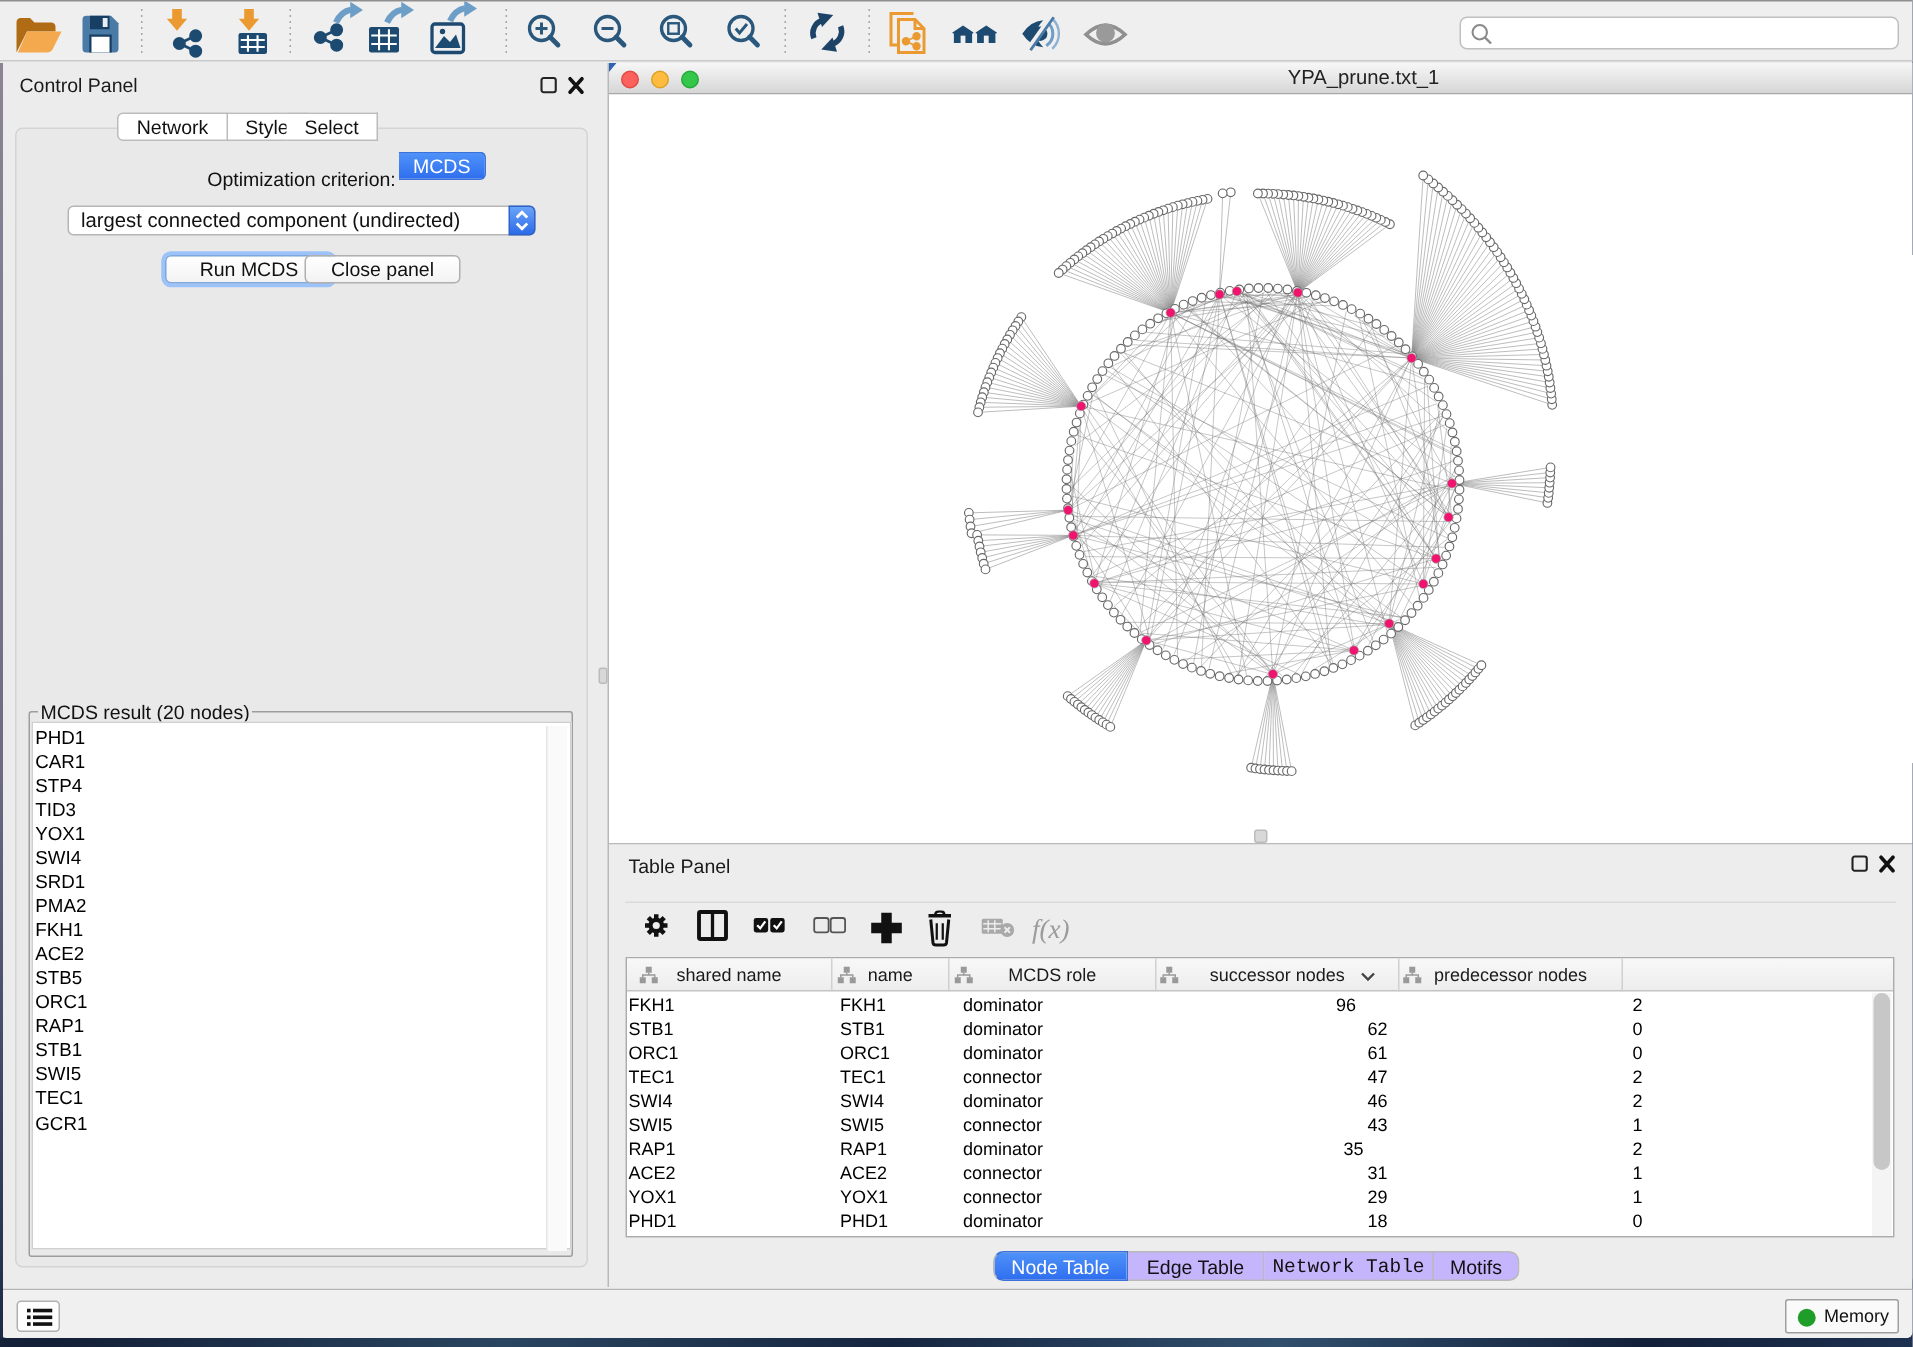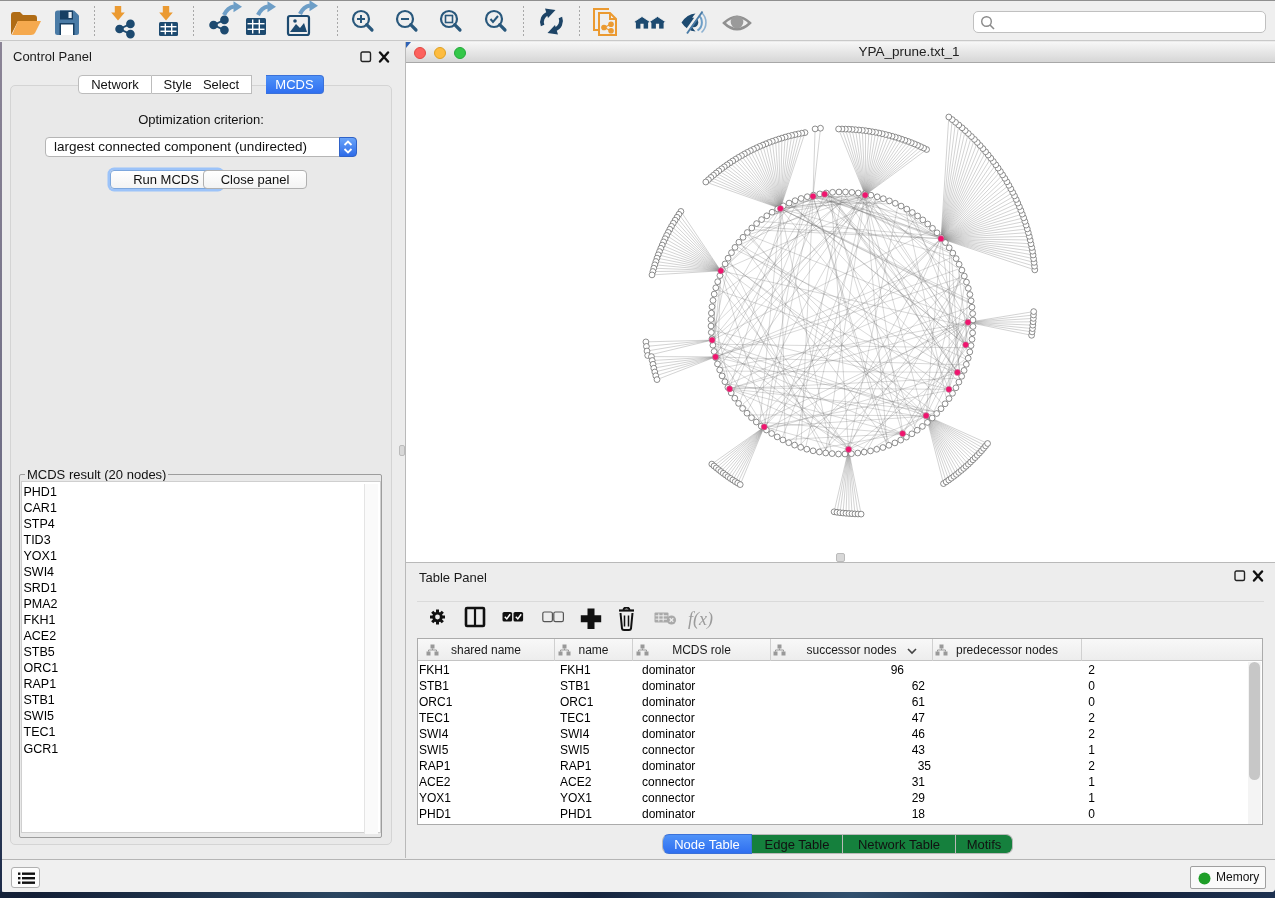--- a/index.html
+++ b/index.html
@@ -44,21 +44,21 @@
 #tpanel{left:406px;top:562px;width:869px;height:296px;background:#ededed;border-top:1px solid #b9b9b9;border-radius:0 0 6px 6px}
 #ttoolbar{left:11px;top:38px;width:847px;height:33px;border-top:1px solid #dadada}
 #tablebox{left:11px;top:75px;width:846px;height:187px;background:#fff;border:1px solid #ababab}
 #thead{left:0;top:0;width:844px;height:22px;background:linear-gradient(#f8f8f8,#ededed);border-bottom:1px solid #c4c4c4}
 .hcell{position:absolute;top:0;height:22px;border-right:1px solid #d0d0d0;font-size:12px;color:#1a1a1a;text-align:center;line-height:22px}
 .trow{position:absolute;left:0;width:830px;height:16px;font-size:12px;color:#000}
 .tc{position:absolute;top:1px}
 .num{text-align:right}
 #tsb{right:1px;top:23px;width:13px;height:162px;background:#f4f4f4}
 #tsbthumb{left:1px;top:0px;width:11px;height:118px;background:#c7c7c7;border-radius:6px}
-.btab{position:absolute;top:271px;height:20px;background:#15803d;border:1px solid #b9b9b9;border-left:none;
+.btab{position:absolute;top:271px;height:20px;background:#c4b5fd;border:1px solid #b9b9b9;border-left:none;
   font-size:13px;color:#111;text-align:center;line-height:19px}
 .btabsel{background:linear-gradient(#4f92f8,#2f6ff0);color:#fff;border-color:#3b71d8}
 #statusbar{left:2px;top:859px;width:1273px;height:33px;background:#f0f0f0;border-top:1px solid #b5b5b5;border-radius:0 0 4px 4px}
 #listbtn{left:9px;top:7px;width:29px;height:21px;background:#fdfdfd;border:1px solid #b0b0b0;border-radius:3px}
 #membtn{left:1188px;top:6px;width:76px;height:23px;background:#fafafa;border:1px solid #9f9f9f;border-radius:2px;
   font-size:12px;color:#111;line-height:21px}
 </style></head><body>
 <div id="wall" class="abs"></div>
 <div id="appbg" class="abs"></div>
 <div id="toolbar" class="abs">
@@ -172,21 +172,21 @@
 <div id="cpanel" class="abs">
 <div class="abs ptitle" style="left:11px;top:7px">Control Panel</div>
 <svg class="abs" style="left:358px;top:9px" width="32" height="12" viewBox="0 0 32 12">
 <rect x="1" y="1" width="9.5" height="9.5" rx="1.5" fill="none" stroke="#222" stroke-width="1.4"></rect>
 <path d="M20 1.5 L28 10.5 M28 1.5 L20 10.5" stroke="#111" stroke-width="2.4" stroke-linecap="round"></path>
 </svg>
 <div id="cpcontent" class="abs"></div>
 <div class="tab" style="left:76px;width:74px;border-left:1px solid #bcbcbc;border-radius:4px 0 0 4px;">Network</div>
 <div class="tab" style="left:150px;width:53px;">Style</div>
 <div class="tab" style="left:189px;width:61px;">Select</div>
-<div class="tab tabsel" style="left:264px;width:58px;border-radius:0 4px 4px 0;">MCDS</div>
+<div class="tab tabsel" style="left:264px;width:58px;border-radius:0 4px 4px 0;margin-top:26px;">MCDS</div>
 <div id="optlabel" class="abs">Optimization criterion:</div>
 <div id="combo" class="abs">largest connected component (undirected)
 <div id="combobtn" class="abs"><svg width="16" height="18" viewBox="0 0 16 18">
 <path d="M4.5 7 L8 3.5 L11.5 7" fill="none" stroke="#fff" stroke-width="1.8"></path>
 <path d="M4.5 11 L8 14.5 L11.5 11" fill="none" stroke="#fff" stroke-width="1.8"></path>
 </svg></div></div>
 <div id="runbtn" class="btn" style="left:108px;top:128px;width:112px">Run MCDS</div>
 <div class="btn" style="left:201px;top:128px;width:104px">Close panel</div>
 <fieldset id="mcdsfs" class="abs">
       <legend>MCDS result (20 nodes)</legend>
@@ -1063,21 +1063,21 @@
         <span class="tc" style="left:1px">SWI5</span>
         <span class="tc" style="left:142px">SWI5</span>
         <span class="tc" style="left:224px">connector</span>
         <span class="tc num" style="left:407px;width:100px">43</span>
         <span class="tc num" style="left:577px;width:100px">1</span>
       </div>
 <div class="trow" style="top:119px">
         <span class="tc" style="left:1px">RAP1</span>
         <span class="tc" style="left:142px">RAP1</span>
         <span class="tc" style="left:224px">dominator</span>
-        <span class="tc num" style="left:413px;width:100px">35</span>
+        <span class="tc num" style="left:391px;width:100px">35</span>
         <span class="tc num" style="left:577px;width:100px">2</span>
       </div>
 <div class="trow" style="top:135px">
         <span class="tc" style="left:1px">ACE2</span>
         <span class="tc" style="left:142px">ACE2</span>
         <span class="tc" style="left:224px">connector</span>
         <span class="tc num" style="left:407px;width:100px">31</span>
         <span class="tc num" style="left:577px;width:100px">1</span>
       </div>
 <div class="trow" style="top:151px">
@@ -1093,21 +1093,21 @@
         <span class="tc" style="left:224px">dominator</span>
         <span class="tc num" style="left:407px;width:100px">18</span>
         <span class="tc num" style="left:577px;width:100px">0</span>
       </div>
 <div id="tsb" class="abs">
         <div id="tsbthumb" class="abs"></div>
       </div>
 </div>
 <div class="btab btabsel" style="left:256px;width:90px;border-left:1px solid #b9b9b9;border-radius:7px 0 0 7px;">Node Table</div>
 <div class="btab" style="left:346px;width:91px;">Edge Table</div>
-<div class="btab" style="left:437px;width:113px;">Network Table</div>
+<div class="btab" style="left:437px;width:113px;font-family:Liberation Mono, monospace;">Network Table</div>
 <div class="btab" style="left:550px;width:57px;border-radius:0 7px 7px 0;text-align:center;">Motifs</div>
 </div>
 <div id="statusbar" class="abs">
 <div id="listbtn" class="abs">
       <svg style="position:absolute;left:6px;top:4px" width="17" height="13" viewBox="0 0 17 13">
 <g fill="#111">
           <rect x="0" y="0.5" width="2.4" height="2.4"></rect>
           <rect x="4" y="0.5" width="13" height="2.4"></rect>
 <rect x="0" y="5" width="2.4" height="2.4"></rect>
           <rect x="4" y="5" width="13" height="2.4"></rect>

